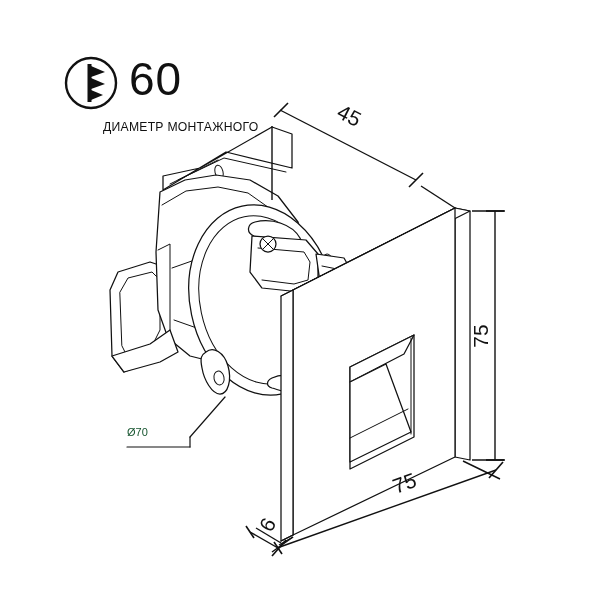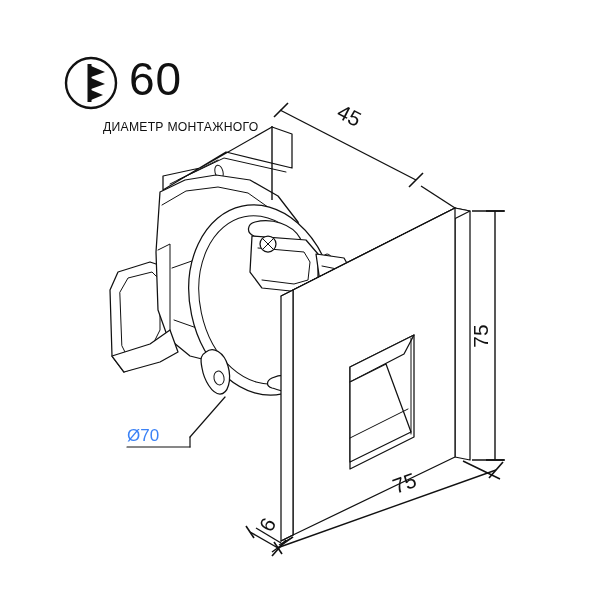--- a/index.html
+++ b/index.html
@@ -103,22 +103,22 @@
     letter-spacing: 0.25px;
     color: #111111;
     text-transform: uppercase;
     margin-left: 39px;
   }
   .dia-label {
     position: absolute;
     left: 127px;
     top: 426px;
     font-family: "Liberation Sans", sans-serif;
-    font-size: 17px;
-    color: #3b82f6;
+    font-size: 11px;
+    color: #14532d;
     white-space: nowrap;
   }
 </style>
 </head>
 <body>
 
 <div id="sheet">
 
   <svg id="drawing-svg" viewBox="0 0 600 600">
 

